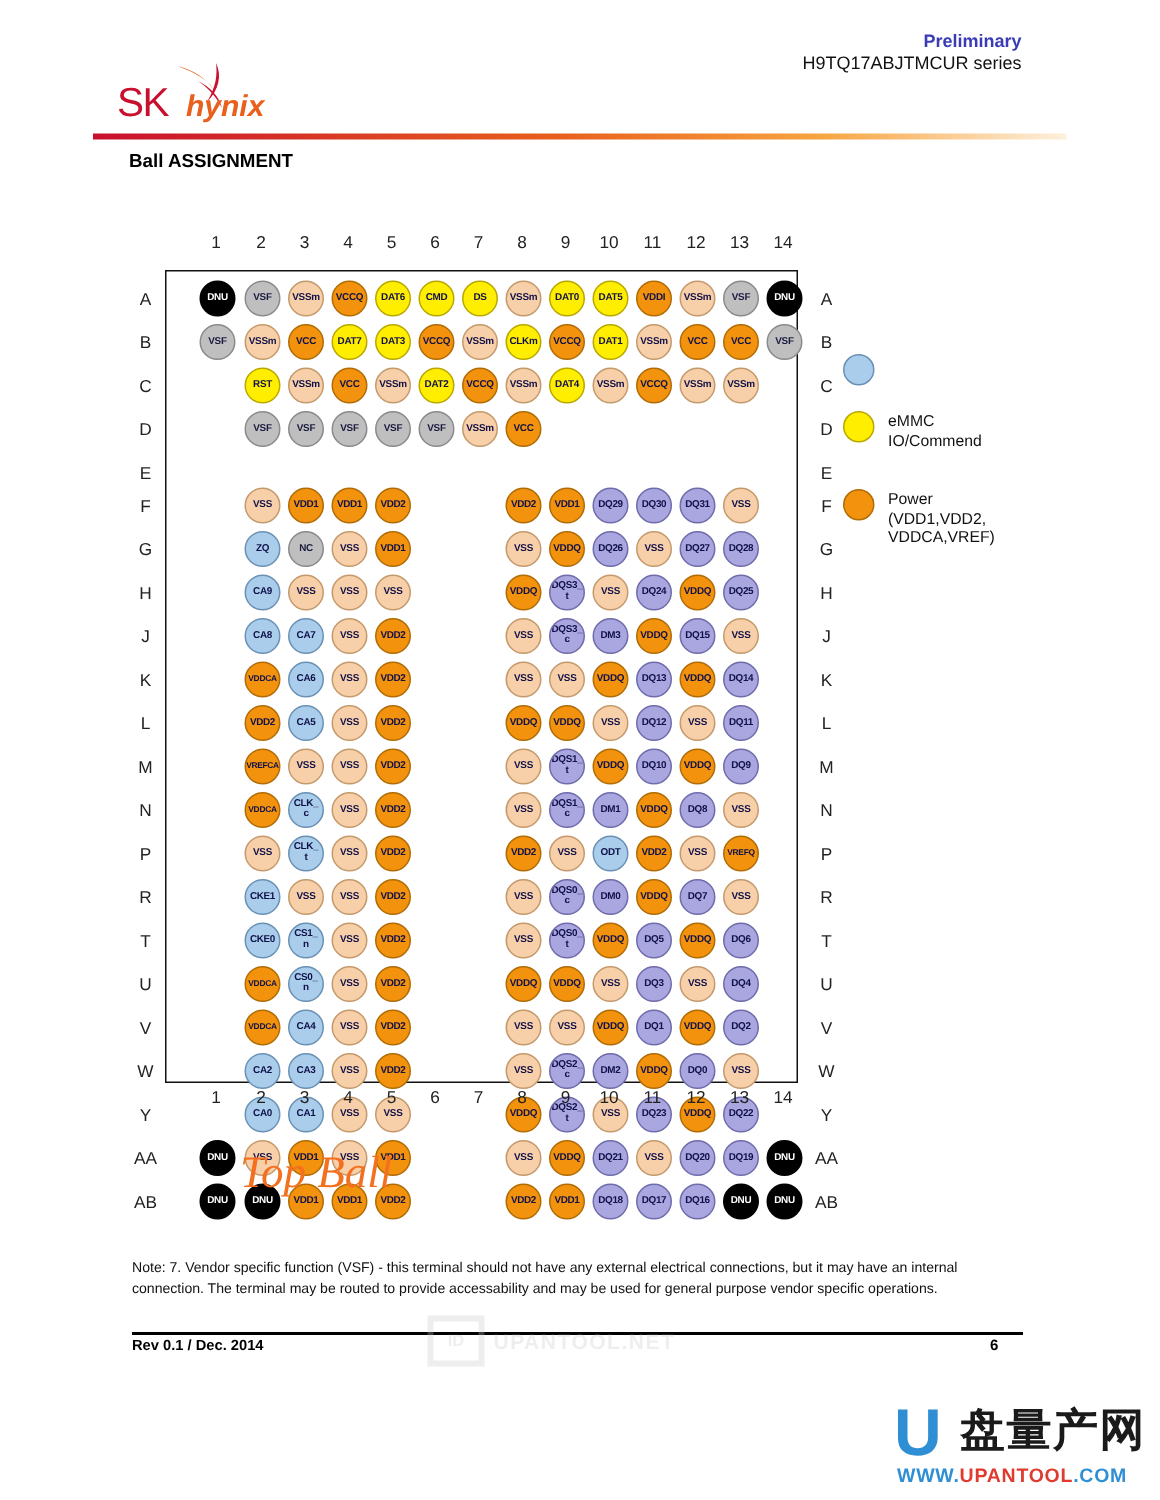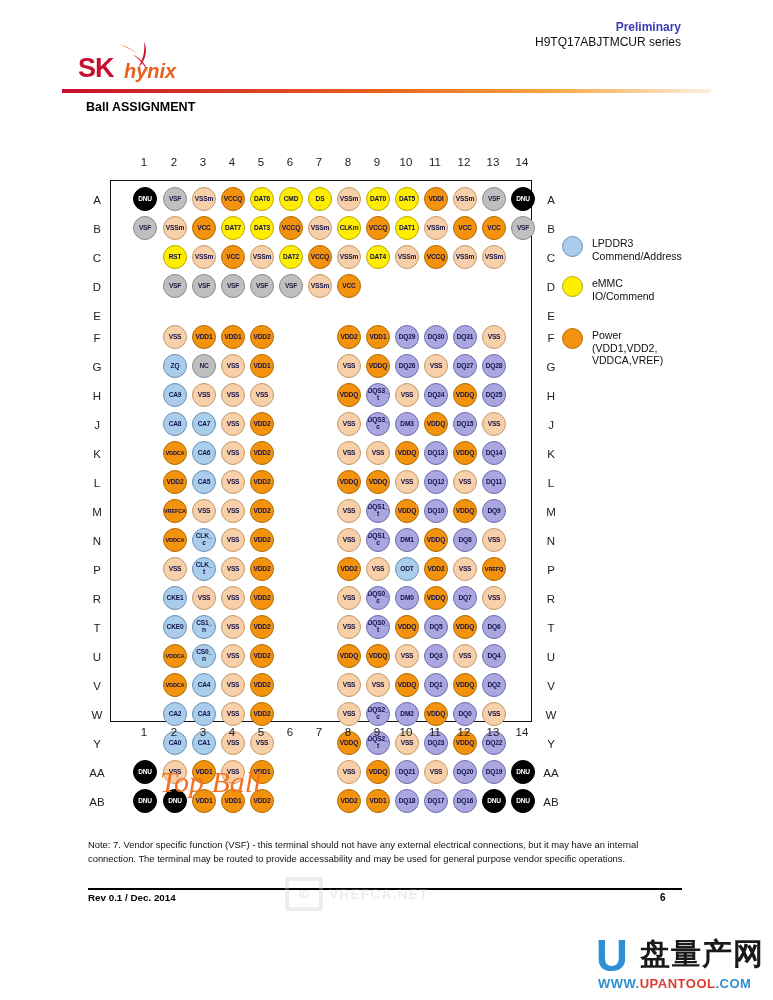--- a/index.html
+++ b/index.html
@@ -6,21 +6,21 @@
   body{
     width:773px;height:1000px;background:#ffffff;
     font-family:"Liberation Sans",sans-serif;
     color:#000;overflow:hidden;position:relative;
   }
   .page{position:relative;width:773px;height:1000px;}
 
   
   .header{position:absolute;left:0;top:0;width:773px;height:98px;}
   .logo{position:absolute;left:78px;top:42px;width:120px;height:44px;}
-  .logo-sk{font-size:27px;font-weight:bold;color:#c8102e;letter-spacing:-1px;
+  .logo-sk{font-size:27px;font-weight:normal;color:#c8102e;letter-spacing:-1px;
            position:absolute;left:0;top:11px;font-family:"Liberation Sans",sans-serif;}
   .logo-hy{font-size:20px;font-weight:bold;color:#e8601c;
            position:absolute;left:46px;top:18px;font-style:italic;
            font-family:"Liberation Sans",sans-serif;}
   .logo-swoosh{position:absolute;left:36px;top:0px;}
 
   .hdr-text{position:absolute;right:92px;top:20px;text-align:right;line-height:15px;}
   .hdr-prelim{font-size:12px;color:#3b3bb5;font-weight:bold;}
   .hdr-series{font-size:12px;color:#111;}
   .hdr-desc{font-size:12px;color:#111;}
@@ -884,22 +884,20 @@
       <div class="rowlab" style="left: 0px; top: 499px;">V</div>
       <div class="rowlab" style="left: 0px; top: 528px;">W</div>
       <div class="rowlab" style="left: 0px; top: 557px;">Y</div>
       <div class="rowlab" style="left: 0px; top: 586px;">AA</div>
       <div class="rowlab" style="left: 0px; top: 615px;">AB</div>
     </div>
 
   <div class="legend">
       <div class="lg-item">
         <div class="lg-dot cmd"></div>
-        <div class="lg-txt">LPDDR3
-Commend/Address</div>
       </div>
       <div class="lg-item" style="margin-top: 14px;">
         <div class="lg-dot emmc"></div>
         <div class="lg-txt">eMMC
 IO/Commend</div>
       </div>
       <div class="lg-item" style="margin-top: 26px;">
         <div class="lg-dot pwr"></div>
         <div class="lg-txt">Power
  (VDD1,VDD2,
@@ -910,21 +908,21 @@
   <div class="topview">Top Ball</div>
 
   <div class="note">Note: 7. Vendor specific function (VSF) - this terminal should not have any external electrical connections, but it may have an internal connection. The terminal may be routed to provide accessability and may be used for general purpose vendor specific operations.</div>
 
   <div class="footrule"></div>
   <div class="footleft">Rev 0.1 / Dec. 2014</div>
   <div class="footright">6</div>
 
   <div class="wm-mid">
     <div class="wm-box">ID</div>
-    <div class="wm-txt">VREFCA.NET</div>
+    <div class="wm-txt">UPANTOOL.NET</div>
   </div>
 
   <div class="wm-bl">
     <div class="wm-u">U</div>
     <div class="wm-cn">盘量产网</div>
     <div class="wm-url"><span class="b">WWW.</span><span>UPANTOOL</span><span class="b">.COM</span></div>
   </div>
 
 </div>
 

